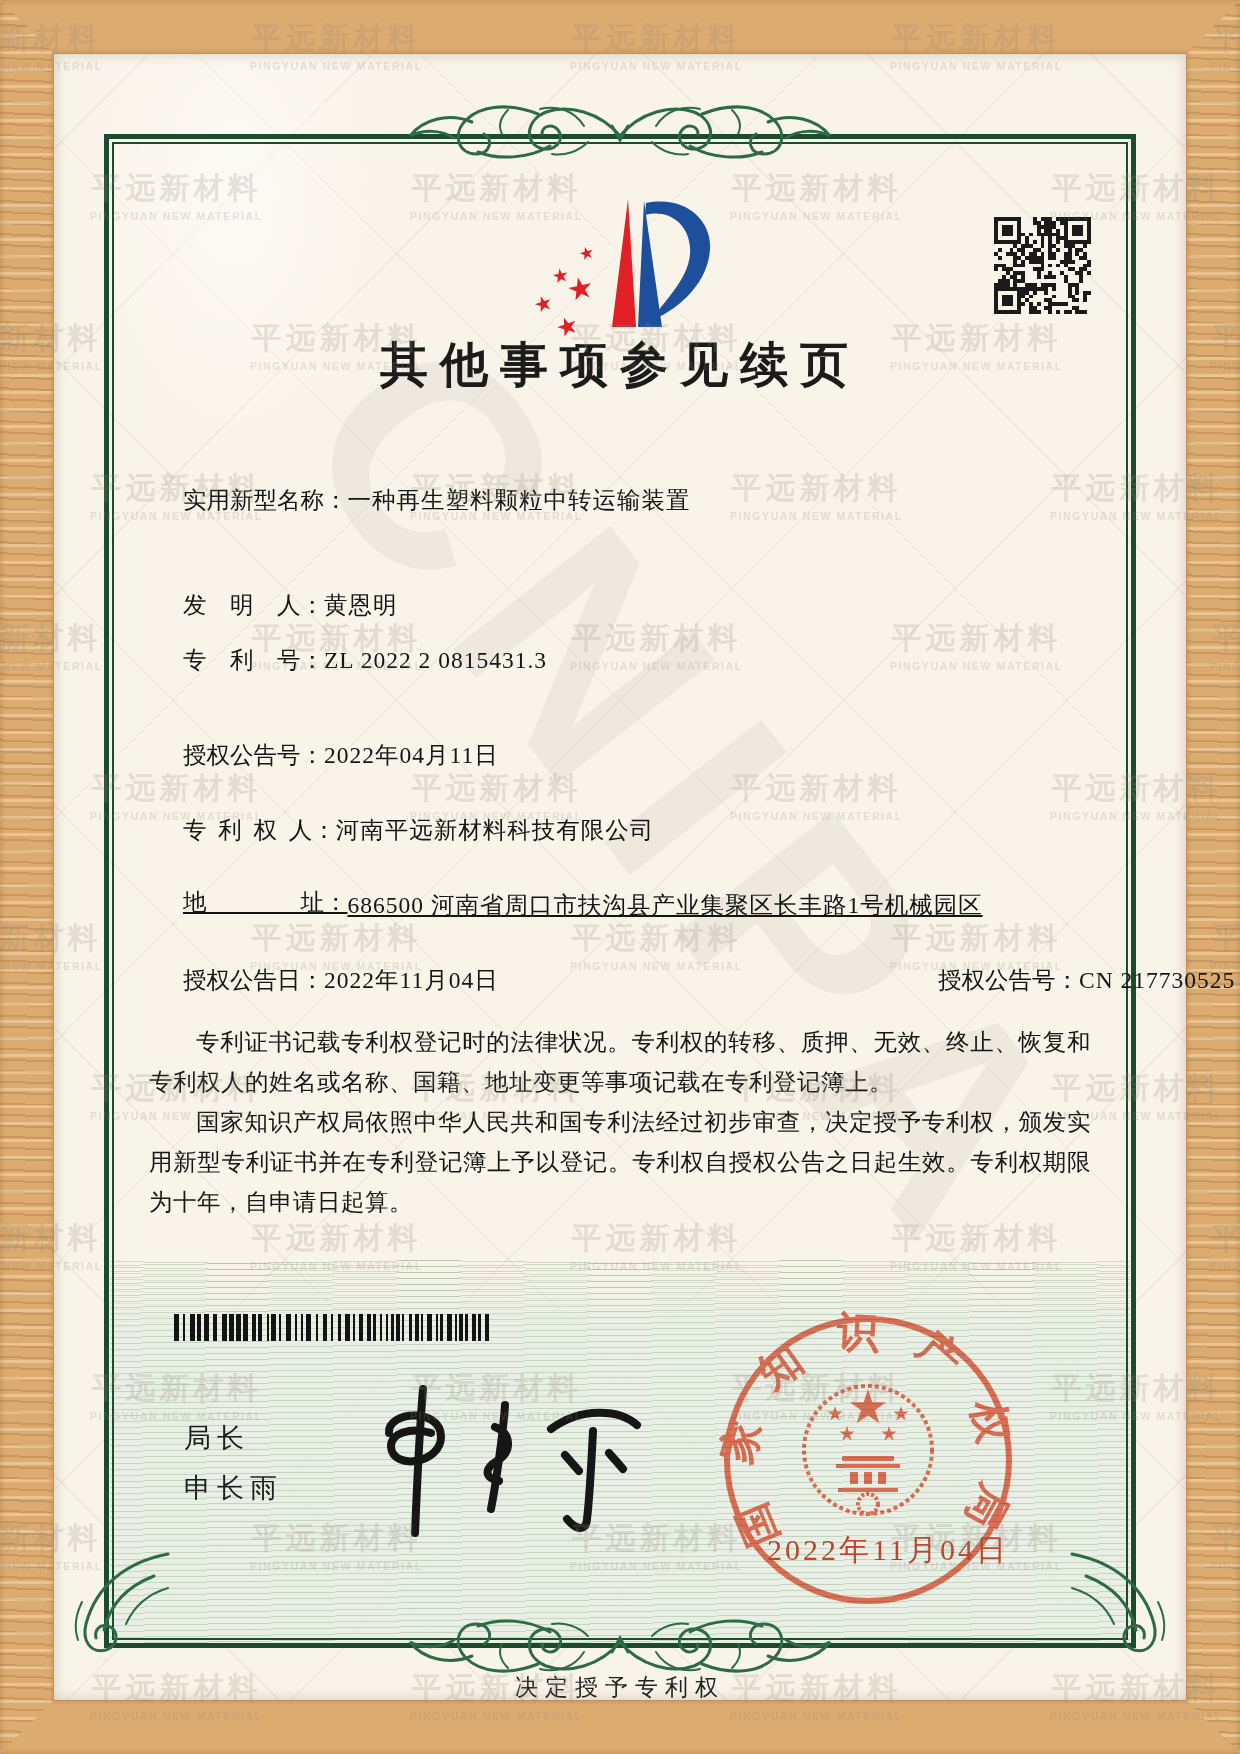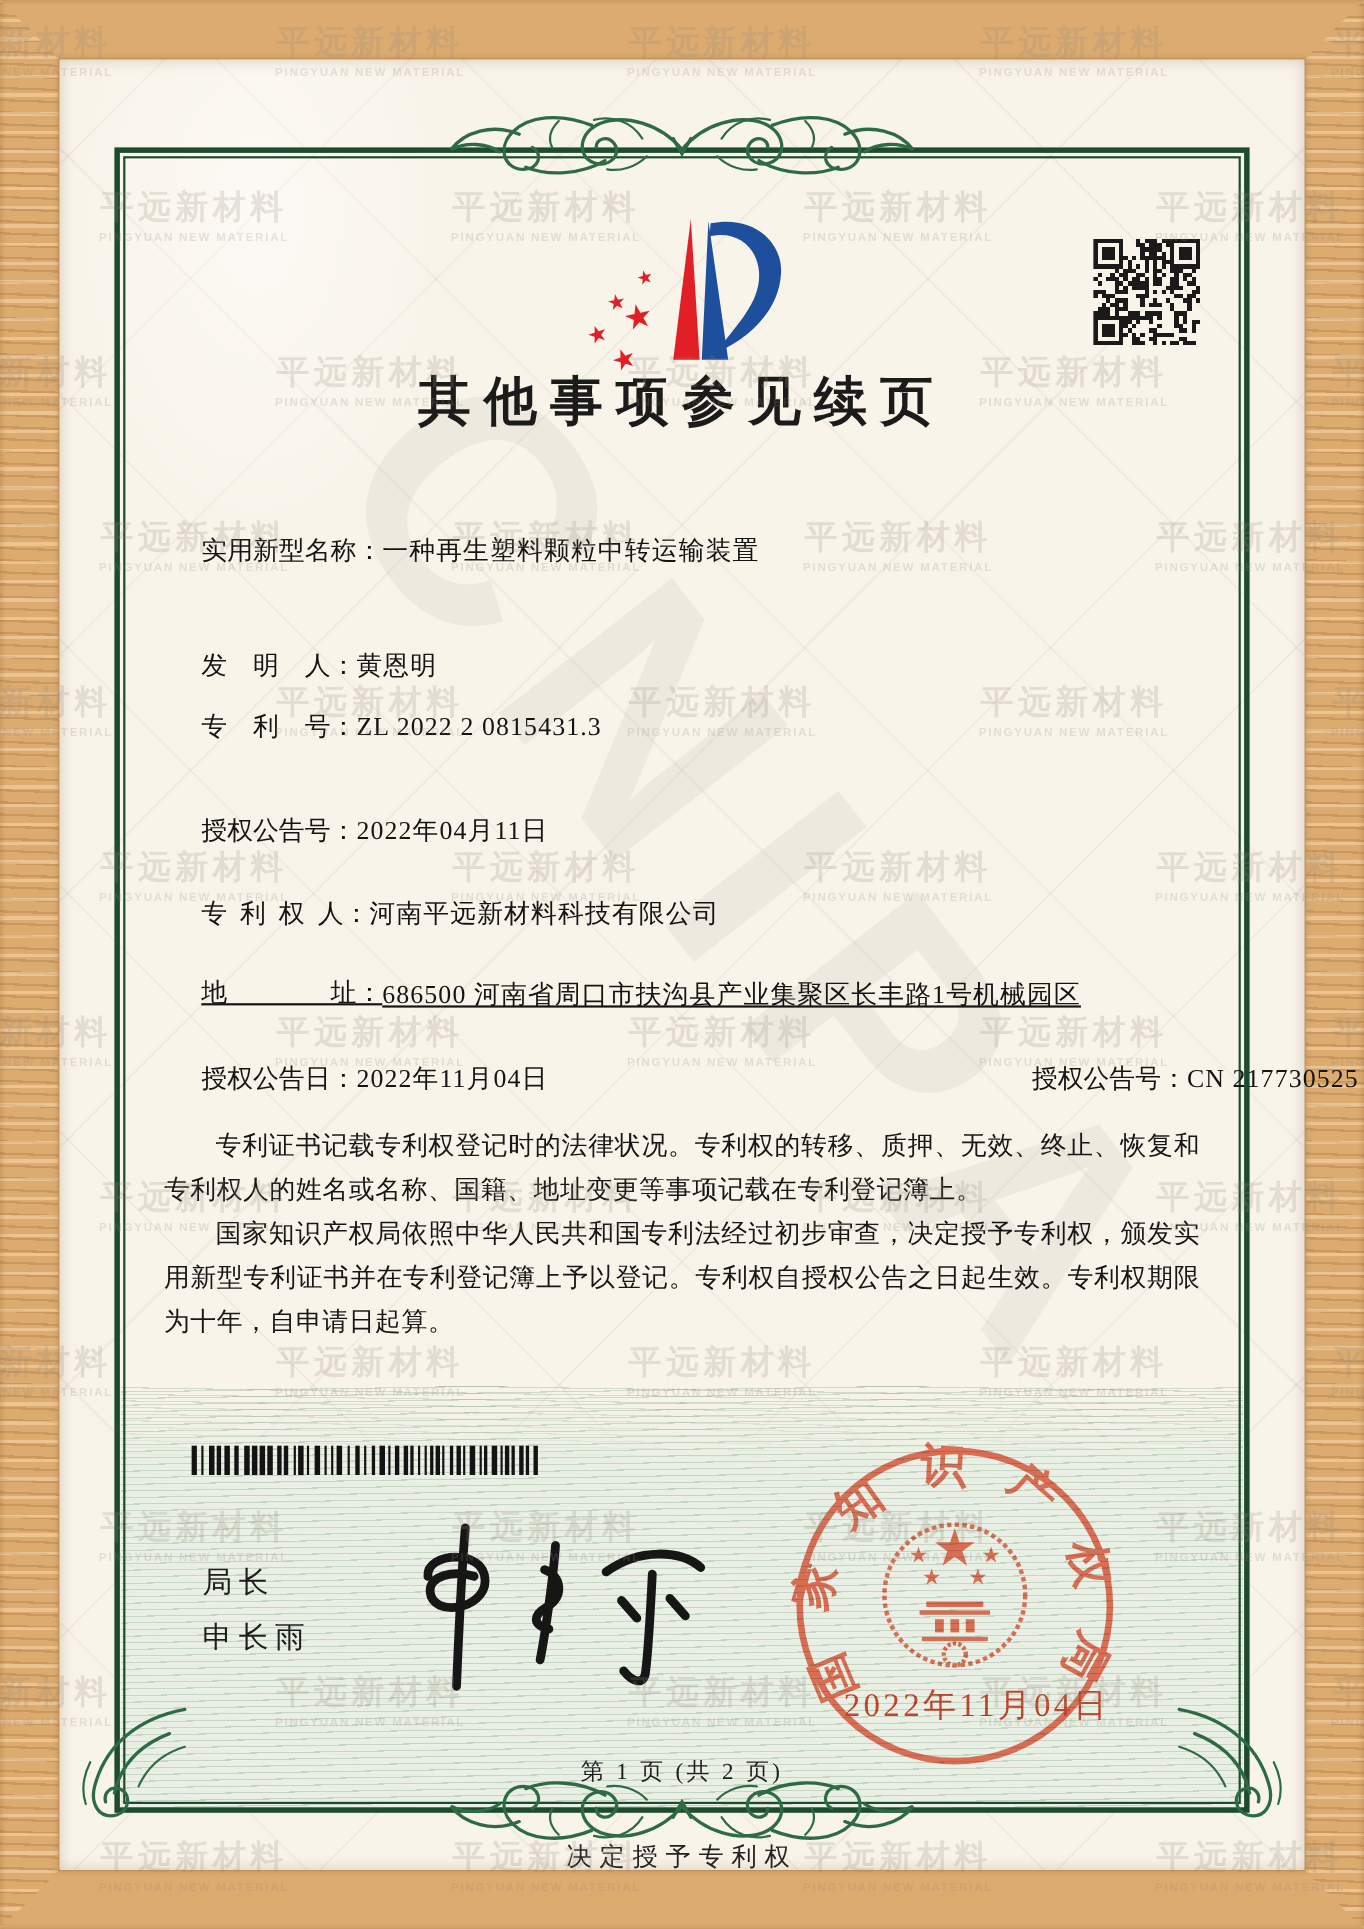--- a/index.html
+++ b/index.html
@@ -535,21 +535,20 @@
         <rect x="134" y="164" width="8" height="12"></rect>
         <rect x="148" y="164" width="8" height="12"></rect>
         <rect x="162" y="164" width="8" height="12"></rect>
         <rect x="122" y="180" width="60" height="4"></rect>
         <circle cx="152" cy="196" r="10" fill="none" stroke="#ec6950" stroke-width="4" stroke-dasharray="3 2"></circle>
       </g>
     </svg>
     <div class="seal-date">2022年11月04日</div>
   </div>
 
-  <div class="pageinfo">第 1 页 (共 2 页)</div>
   <div class="footnote">决定授予专利权</div>
 
   <div id="wm-layer">
       <div class="wm" style="left:-70px;top:18px">
         <b>平远新材料</b>
         <s>PINGYUAN NEW MATERIAL</s>
       </div>
       <div class="wm" style="left:250px;top:18px">
         <b>平远新材料</b>
         <s>PINGYUAN NEW MATERIAL</s>

